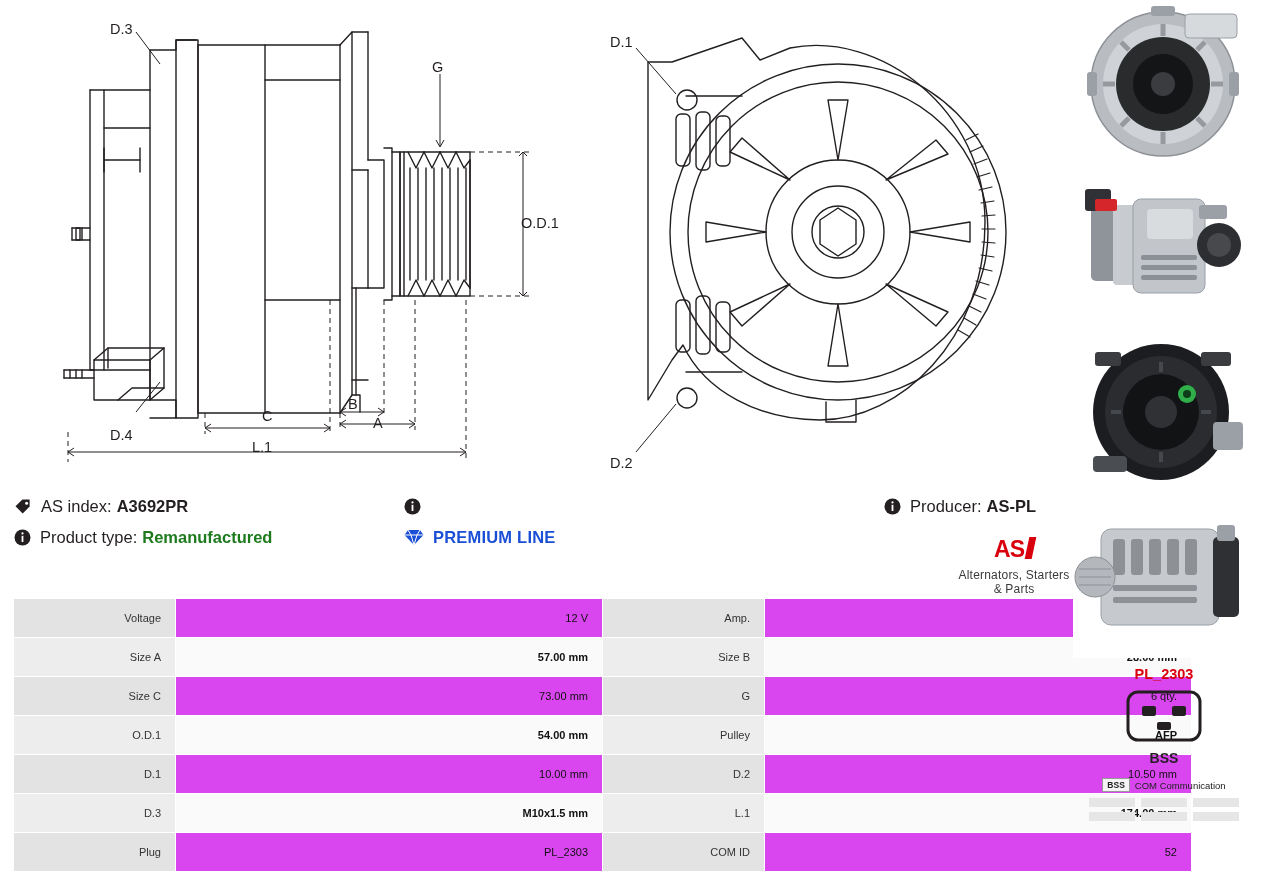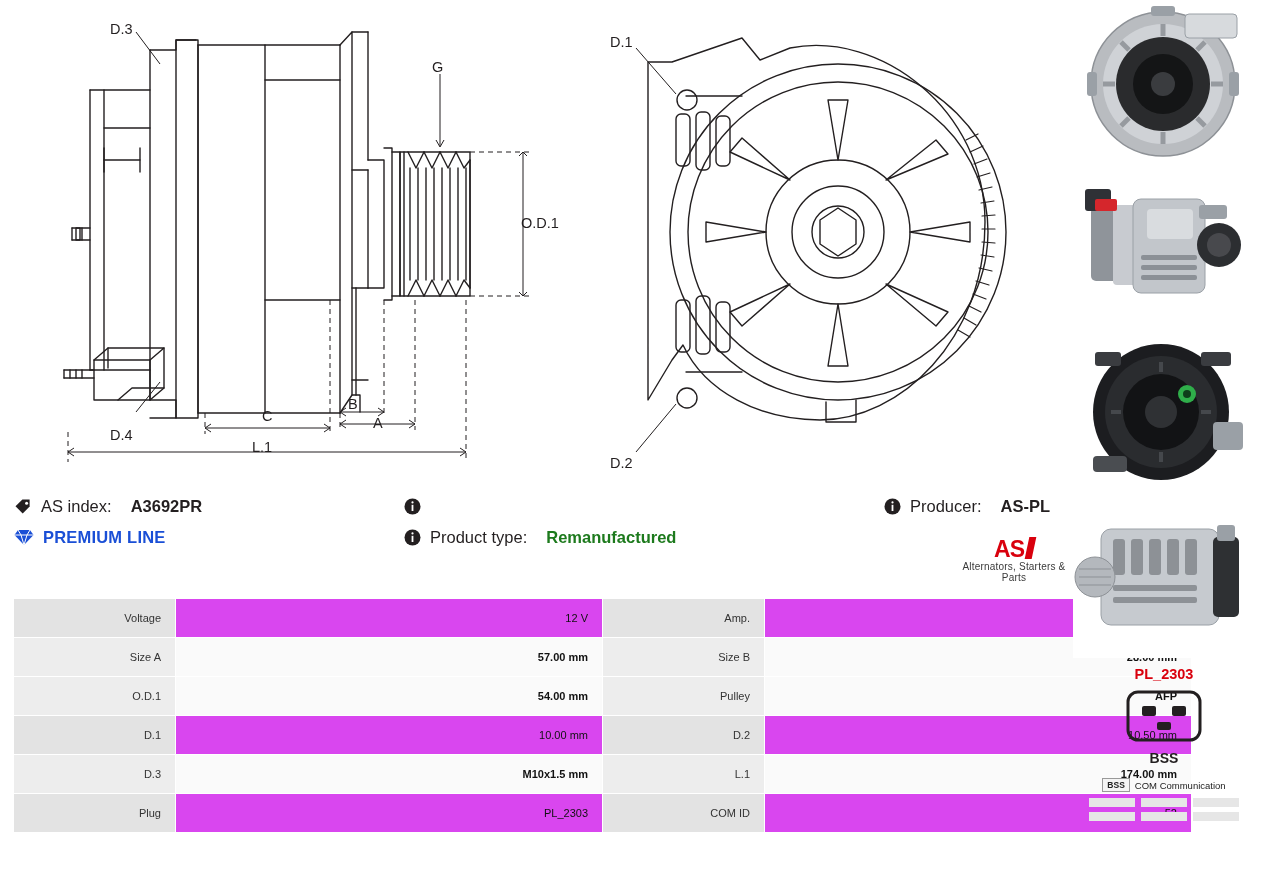--- a/index.html
+++ b/index.html
@@ -54,21 +54,21 @@
     color: #231f20;
   }
   .info-cell .ic {
     margin-right: 9px;
     display: inline-flex;
     align-items: center;
     flex: none;
   }
   .info-cell .val {
     font-weight: bold;
-    margin-left: 19px;
+    margin-left: 5px;
   }
   .premium {
     color: #1a4fd6;
     font-weight: bold;
     font-size: 16.5px;
     letter-spacing: .2px;
   }
   .premium .ic { color: #1a4fd6; }
   .green { color: #1d7a1d; }
   .right-cell {
@@ -95,23 +95,23 @@
   .aspl-logo .mark .bar {
     display: inline-block;
     width: 7px;
     height: 22px;
     background: #d9000d;
     margin-left: 3px;
     transform: skewX(-12deg);
     vertical-align: -2px;
   }
   .aspl-logo .sub {
-    font-size: 10px;
+    font-size: 12px;
     color: #3a3a3a;
-    margin-top: 0;
+    margin-top: 7px;
     letter-spacing: .2px;
   }
 
   
   .spec-table {
     position: absolute;
     left: 13px;
     top: 598px;
     width: 1062px;
     border-collapse: collapse;
@@ -418,41 +418,41 @@
           <svg width="17" height="17" viewBox="0 0 17 17">
               <circle cx="8.5" cy="8.5" r="8" fill="#231f20"></circle>
               <rect x="7.6" y="6.8" width="1.8" height="6.2" fill="#fff"></rect>
               <circle cx="8.5" cy="4.4" r="1.1" fill="#fff"></circle>
             </svg>
         </span>
         <span>Producer:</span>
         <span class="val">AS-PL</span>
       </div>
 
-      <div class="info-cell premium">
-        <span class="ic">
-          <svg width="20" height="17" viewBox="0 0 20 17">
-              <path d="M4 1 h12 l3.5 5 L10 16 L0.5 6 Z" fill="#1a4fd6"></path>
-              <path d="M0.5 6 h19" stroke="#fff" stroke-width="1"></path>
-              <path d="M4 1 L7 6 L10 16 M16 1 L13 6 L10 16" stroke="#fff" stroke-width="1" fill="none"></path>
-            </svg>
-        </span>
-        <span>PREMIUM LINE</span>
-      </div>
-
       <div class="info-cell">
         <span class="ic">
           <svg width="17" height="17" viewBox="0 0 17 17">
               <circle cx="8.5" cy="8.5" r="8" fill="#231f20"></circle>
               <rect x="7.6" y="6.8" width="1.8" height="6.2" fill="#fff"></rect>
               <circle cx="8.5" cy="4.4" r="1.1" fill="#fff"></circle>
             </svg>
         </span>
         <span>Product type:</span>
         <span class="val green">Remanufactured</span>
+      </div>
+
+      <div class="info-cell premium">
+        <span class="ic">
+          <svg width="20" height="17" viewBox="0 0 20 17">
+              <path d="M4 1 h12 l3.5 5 L10 16 L0.5 6 Z" fill="#1a4fd6"></path>
+              <path d="M0.5 6 h19" stroke="#fff" stroke-width="1"></path>
+              <path d="M4 1 L7 6 L10 16 M16 1 L13 6 L10 16" stroke="#fff" stroke-width="1" fill="none"></path>
+            </svg>
+        </span>
+        <span>PREMIUM LINE</span>
       </div>
 
       <div></div>
     </div>
 
     <div class="aspl-logo">
       <div class="mark"><span>AS</span><span class="bar"></span></div>
       <div class="sub">Alternators, Starters &amp; Parts</div>
     </div>
   </div>
@@ -463,20 +463,26 @@
         <td class="label">Voltage</td>
         <td class="value">12 V</td>
         <td class="label">Amp.</td>
         <td class="value">150 A</td>
       </tr>
       <tr class="alt">
         <td class="label">Size A</td>
         <td class="value">57.00 mm</td>
         <td class="label">Size B</td>
         <td class="value">28.00 mm</td>
+      </tr>
+      <tr>
+        <td class="label">Size C</td>
+        <td class="value">73.00 mm</td>
+        <td class="label">G</td>
+        <td class="value">6 qty.</td>
       </tr>
       <tr class="alt">
         <td class="label">O.D.1</td>
         <td class="value">54.00 mm</td>
         <td class="label">Pulley</td>
         <td class="value">AFP</td>
       </tr>
       <tr>
         <td class="label">D.1</td>
         <td class="value">10.00 mm</td>

